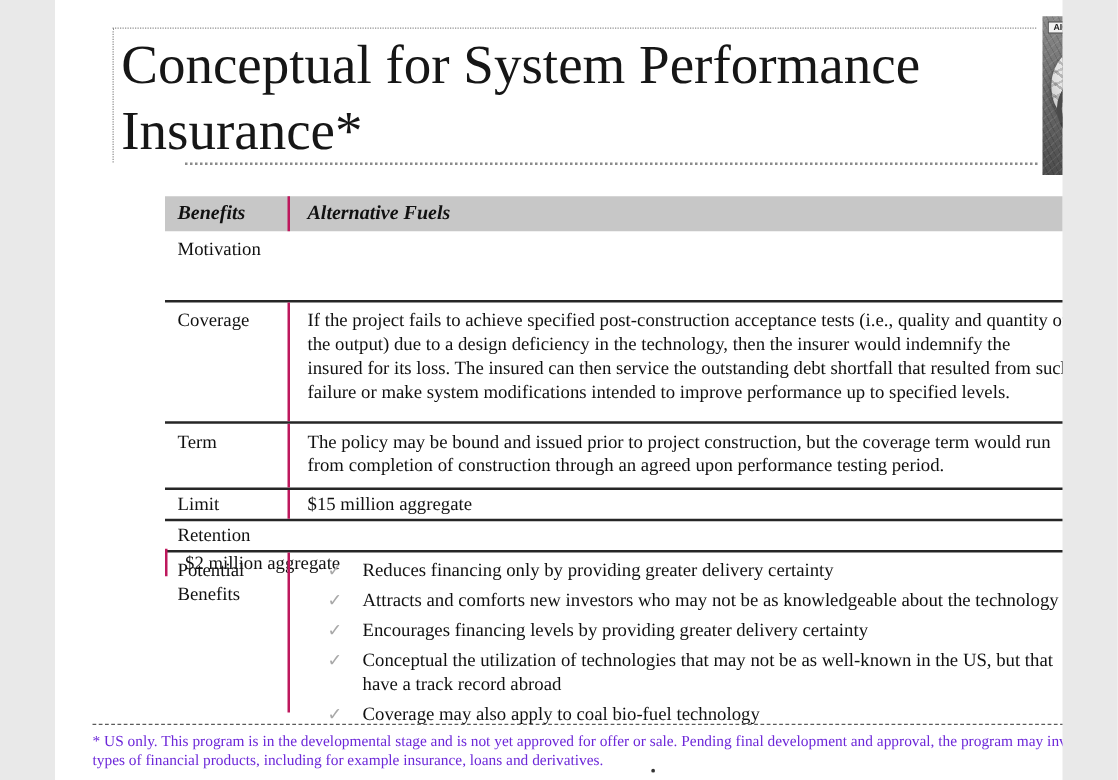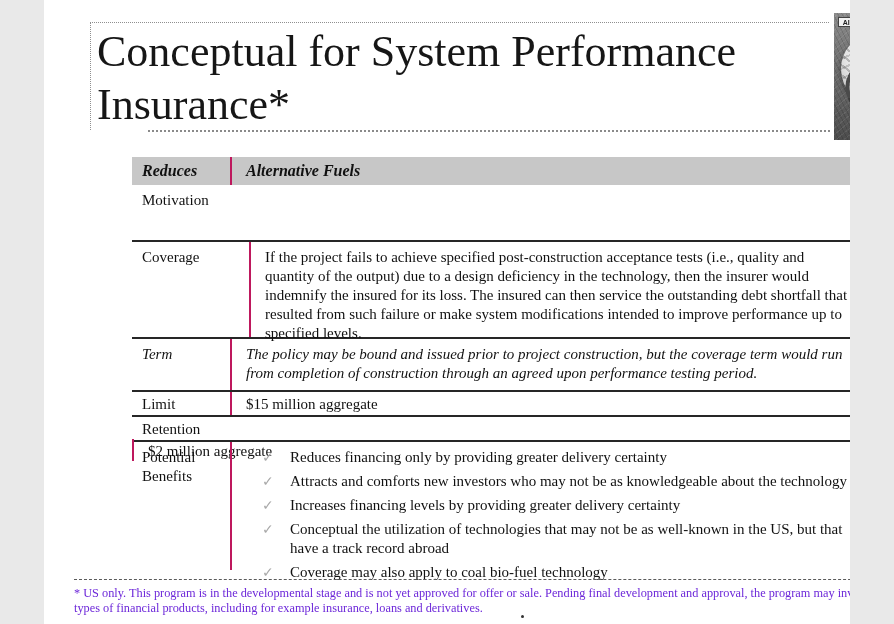--- a/index.html
+++ b/index.html
@@ -54,22 +54,22 @@
   .globe-base{position:absolute;left:31px;top:120px;width:26px;height:5px;background:#2a2a2a;border-radius:2px;}
   
   .itable{position:absolute;left:88px;top:157px;width:734px;font-size:15px;line-height:19px;}
   .t-row{display:flex;box-sizing:border-box;}
   .t-label{width:98px;flex:none;padding:6px 4px 0 10px;box-sizing:border-box;}
   .t-content{flex:1;border-left:2px solid #be185d;padding:6px 10px 0 14px;box-sizing:border-box;}
   .t-sep{border-top:2px solid #262626;}
   .t-header{height:28px;background:#c7c7c7;font-weight:bold;font-style:italic;font-size:16px;}
   .t-header .t-label,.t-header .t-content{padding-top:4px;}
   .row-motivation{height:55px;}
-  .row-coverage{height:97px;gap:19px;}
-  .row-term{height:53px;font-style:italic;}
+  .row-coverage{height:97px;}
+  .row-term{height:53px;}
   .row-limit{height:25px;font-family:Liberation Serif, serif;}
   .row-limit .t-label,.row-limit .t-content,
   .row-retention .t-label,.row-retention .t-content{padding-top:3px;}
   .row-retention{height:25px;flex-direction:column;}
   .row-benefits{height:130px;}
   .benefit{display:flex;margin-bottom:5px;}
   .check{flex:none;width:28px;padding-left:16px;color:#a9a9a9;font-size:14px;}
   .btext{flex:1;padding-right:2px;}
   
   .foot-sep{position:absolute;left:30px;top:579px;width:842px;height:0;border-top:1px dashed #5a5a5a;}
@@ -92,21 +92,21 @@
     <div class="globe-arm"></div>
     <div class="globe-post"></div>
     <div class="globe-base"></div>
     <div class="aig-badge">AIG</div>
     <div class="logo-sub">Risk Finance</div>
   </div>
 
   <div class="itable">
 
     <div class="t-row t-header">
-      <div class="t-label">Reduces</div>
+      <div class="t-label">Benefits</div>
       <div class="t-content">Alternative Fuels</div>
     </div>
 
     <div class="t-row row-motivation">
       <div class="t-label">Motivation</div>
     </div>
 
     <div class="t-row row-coverage t-sep">
       <div class="t-label">Coverage</div>
       <div class="t-content">If the project fails to achieve specified post-construction acceptance tests (i.e., quality and quantity of the output) due to a design deficiency in the technology, then the insurer would indemnify the insured for its loss.  The insured can then service the outstanding debt shortfall that resulted from such failure or make system modifications intended to improve performance up to specified levels.</div>
@@ -133,21 +133,21 @@
         <div class="benefit">
           <span class="check">✓</span>
           <span class="btext">Reduces financing only by providing greater delivery certainty</span>
         </div>
         <div class="benefit">
           <span class="check">✓</span>
           <span class="btext">Attracts and comforts new investors who may not be as knowledgeable about the technology</span>
         </div>
         <div class="benefit">
           <span class="check">✓</span>
-          <span class="btext">Increases financing levels by providing greater delivery certainty</span>
+          <span class="btext">Encourages financing levels by providing greater delivery certainty</span>
         </div>
         <div class="benefit">
           <span class="check">✓</span>
           <span class="btext">Conceptual the utilization of technologies that may not be as well-known in the US, but that have a track record abroad</span>
         </div>
         <div class="benefit">
           <span class="check">✓</span>
           <span class="btext">Coverage may also apply to coal bio-fuel technology</span>
         </div>
       </div>

